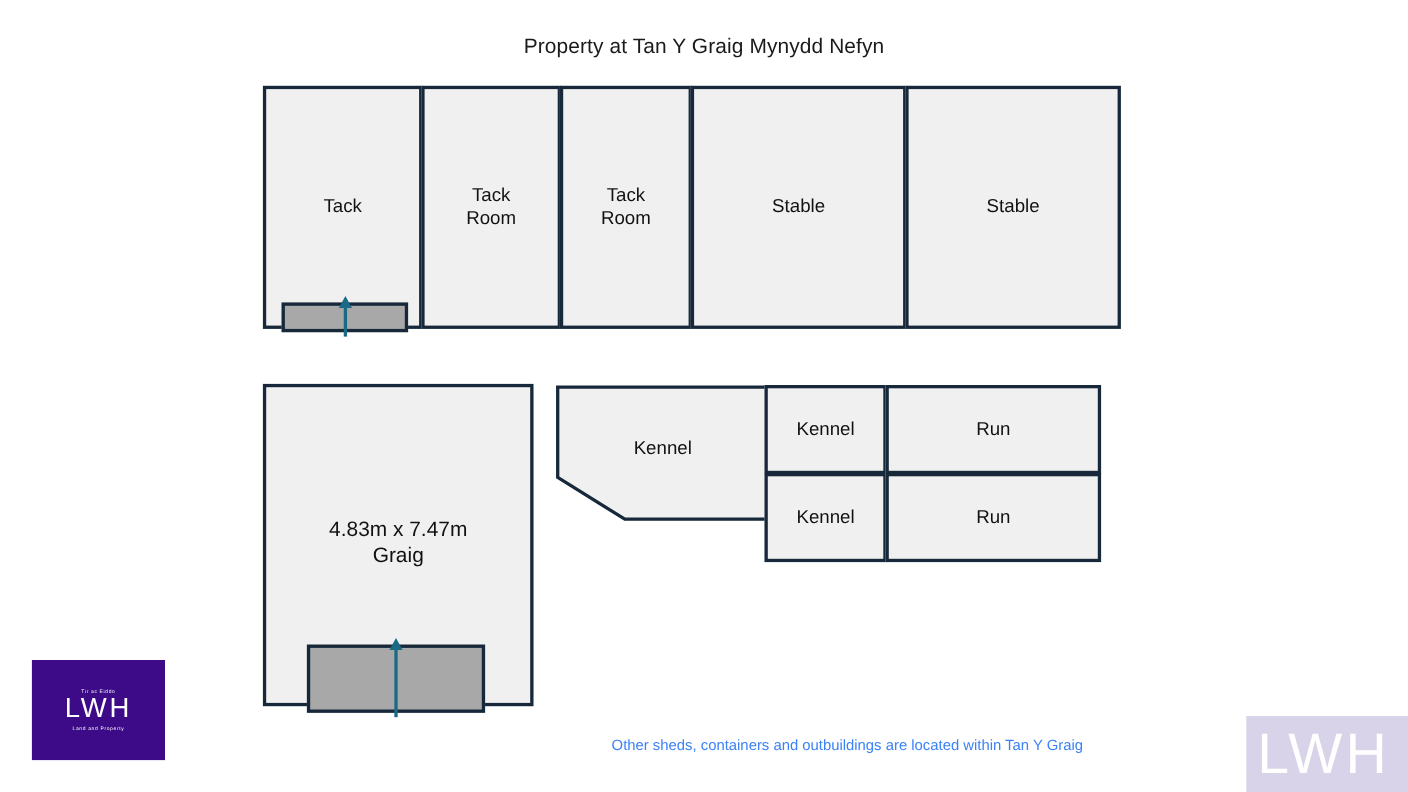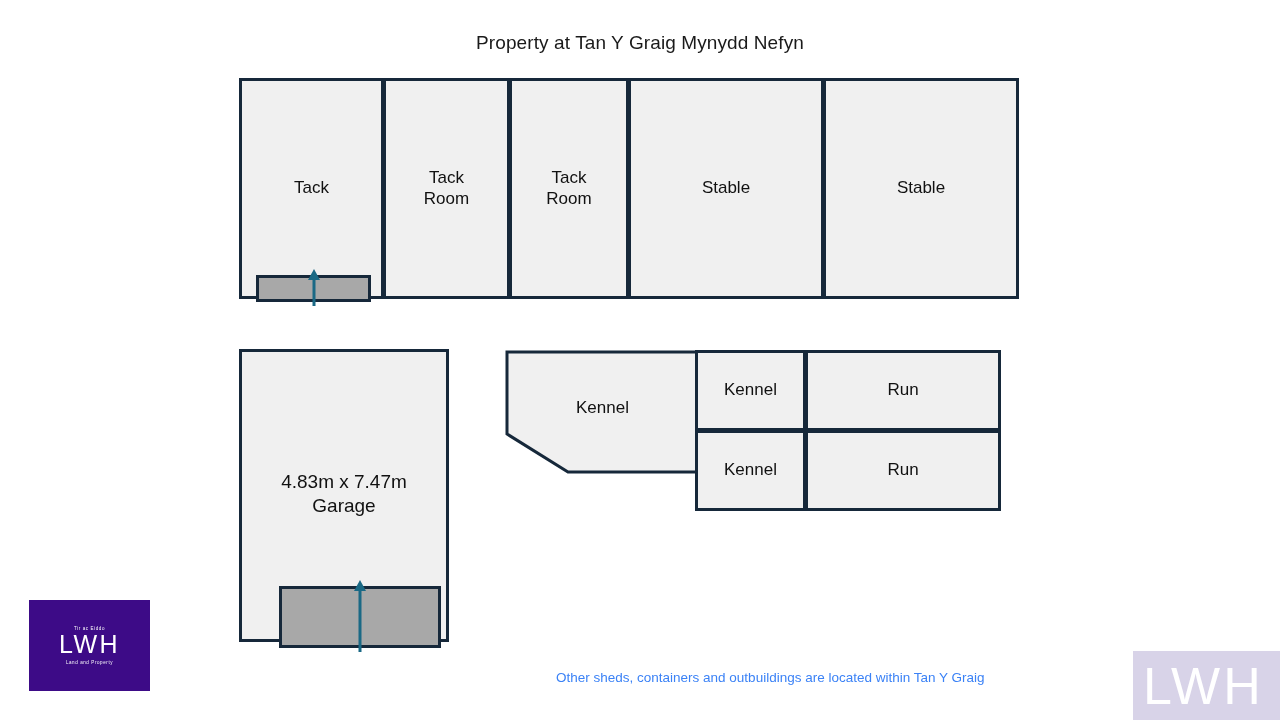--- a/index.html
+++ b/index.html
@@ -86,21 +86,21 @@
     border-left: 6px solid transparent;
     border-right: 6px solid transparent;
     border-bottom: 11px solid #1a6985;
   }
 
   
   #garage-room {
     position: absolute;
     left: 239px;
     top: 349px;
-    width: 210px;
+    width: 246px;
     height: 293px;
     background: #f0f0f0;
     border: 3px solid #16283a;
     box-sizing: border-box;
   }
   #garage-text {
     position: absolute;
     left: 0;
     top: 118px;
     width: 100%;
@@ -232,21 +232,21 @@
     <div class="door" style="left: 17px; top: 197px; width: 115px; height: 27px;"></div>
     <div class="door-arrow" style="left: 17px; top: 191px; width: 115px; height: 37px;">
       <div class="shaft" style="top: 8px; height: 29px;"></div>
       <div class="head"></div>
     </div>
   </div>
 
 <div id="garage-room">
   <div id="garage-text">
     <span class="dim">4.83m x 7.47m</span>
-    <span class="name">Garage</span>
+    <span class="name">Graig</span>
   </div>
 
 <div class="door" style="left: 37px; top: 234px; width: 162px; height: 62px;"></div>
     <div class="door-arrow" style="left: 37px; top: 228px; width: 162px; height: 72px;">
       <div class="shaft" style="top: 8px; height: 64px;"></div>
       <div class="head"></div>
     </div>
   </div>
 
 <div id="kennel-angled-wrap">

